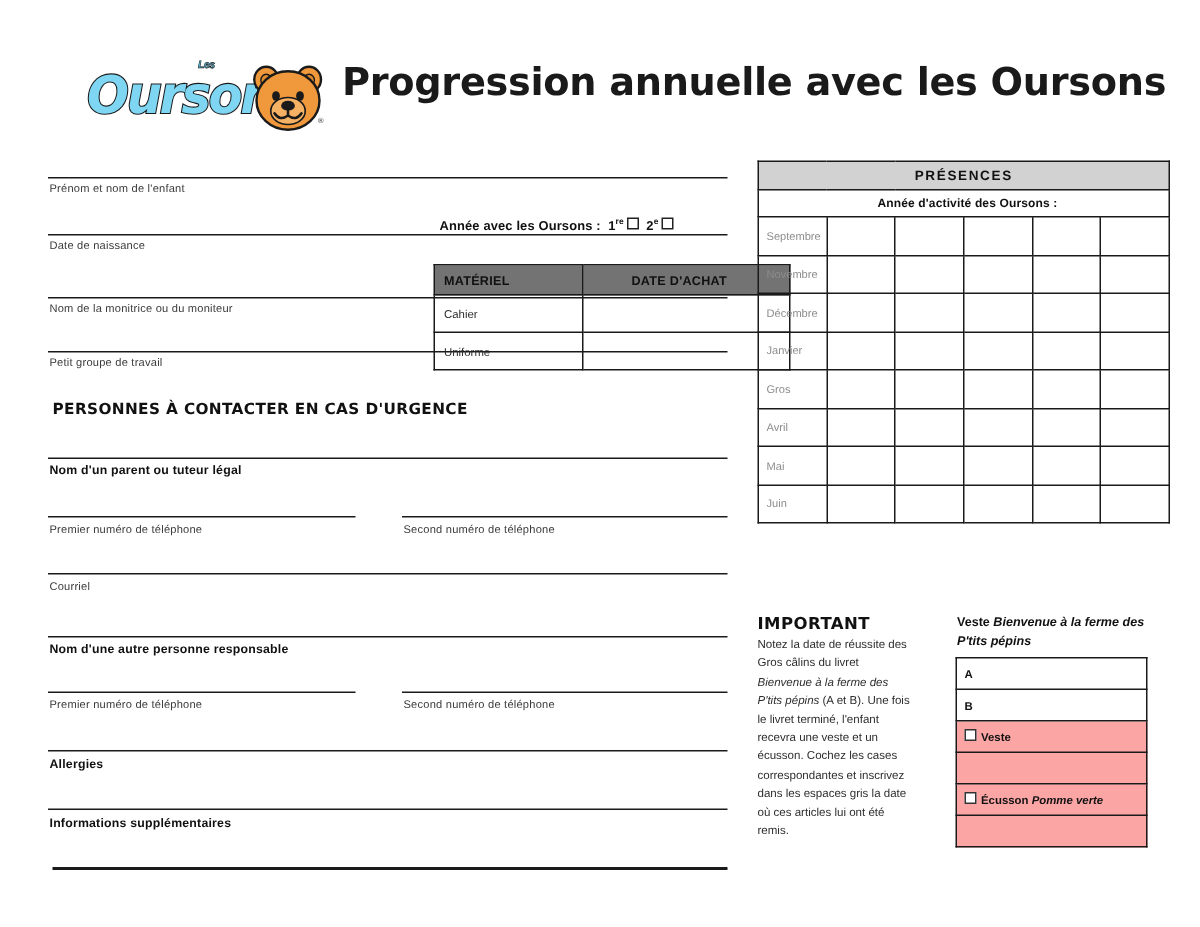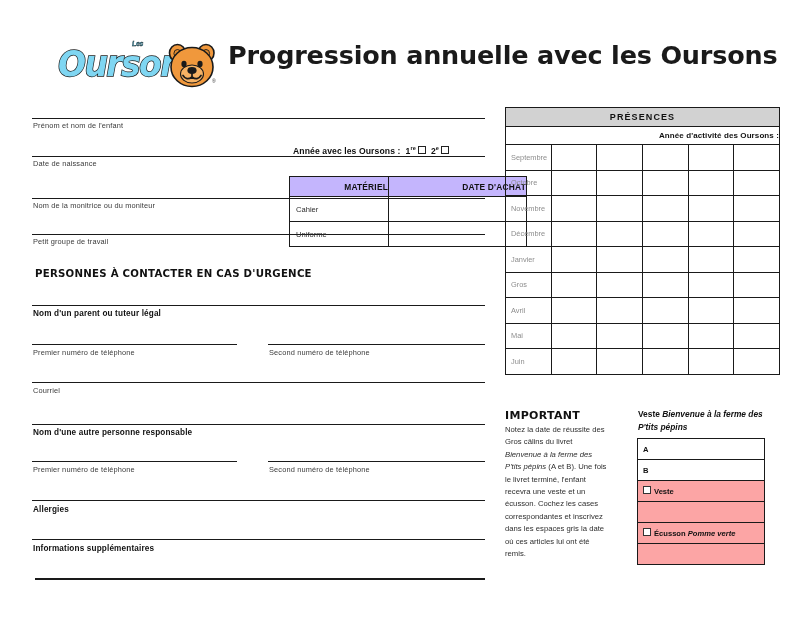--- a/index.html
+++ b/index.html
@@ -133,24 +133,24 @@
     padding: 0;
     font-weight: normal;
     vertical-align: middle;
   }
   .cell-gray { background: #fca5a5; }
 
   
   #materiel-table { left: 289px; top: 176px; width: 197px; }
   #materiel-table th {
     height: 19px;
-    background: #c4b5fd;
+    background: #737373;
     font-size: 8.4px;
     font-weight: bold;
-    text-align: right;
+    text-align: left;
     padding-left: 6px;
     letter-spacing: 0.2px;
     color: #111;
   }
   #materiel-table td {
     height: 24px;
     font-size: 7.6px;
     padding-left: 6px;
     color: #2c2c2c;
   }
@@ -163,21 +163,21 @@
     text-align: center;
     font-size: 9px;
     font-weight: bold;
     letter-spacing: 1.1px;
     color: #111;
   }
   #presences-table .pres-annee {
     height: 17px;
     font-size: 8px;
     font-weight: bold;
-    text-align: right;
+    text-align: center;
     padding-left: 5px;
     letter-spacing: 0.1px;
     color: #111;
     background: #ffffff;
   }
   #presences-table .month {
     height: 24.5px;
     font-size: 7.4px;
     padding-left: 5px;
     color: #8d8d8d;
@@ -340,28 +340,20 @@
   </tr>
   <tr>
     <td class="month">Septembre</td>
     <td class="slot"></td>
     <td class="slot"></td>
     <td class="slot"></td>
     <td class="slot"></td>
     <td class="slot"></td>
   </tr>
   <tr>
-    <td class="month">Octobre</td>
-    <td class="slot"></td>
-    <td class="slot"></td>
-    <td class="slot"></td>
-    <td class="slot"></td>
-    <td class="slot"></td>
-  </tr>
-  <tr>
     <td class="month">Novembre</td>
     <td class="slot"></td>
     <td class="slot"></td>
     <td class="slot"></td>
     <td class="slot"></td>
     <td class="slot"></td>
   </tr>
   <tr>
     <td class="month">Décembre</td>
     <td class="slot"></td>

